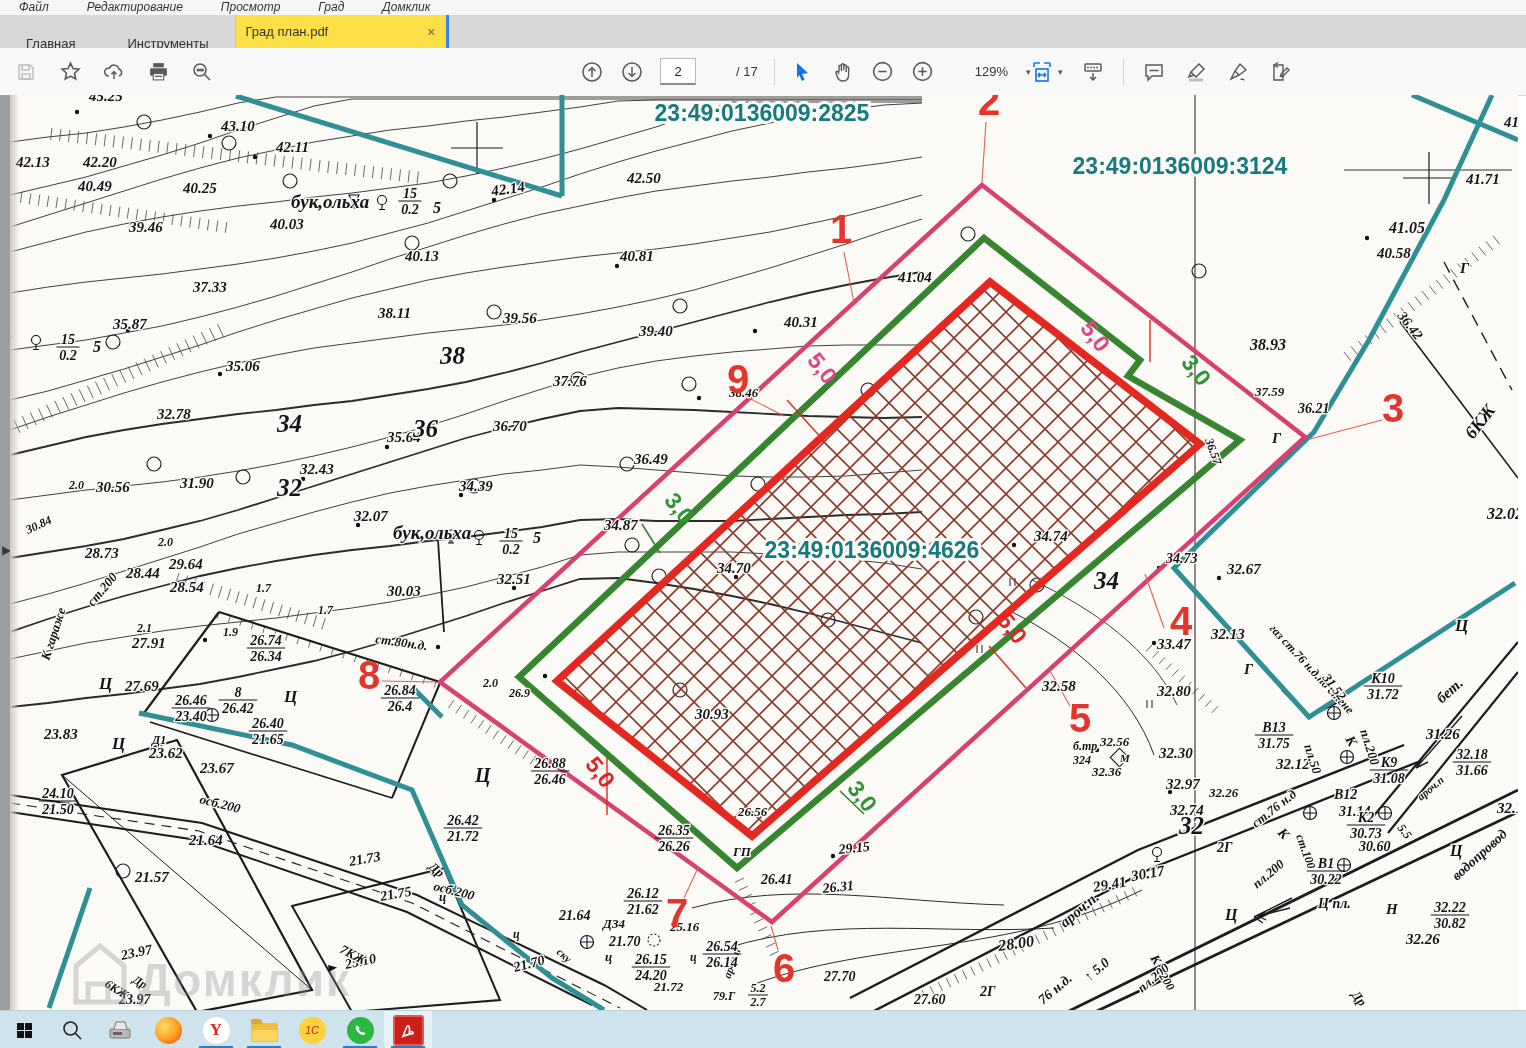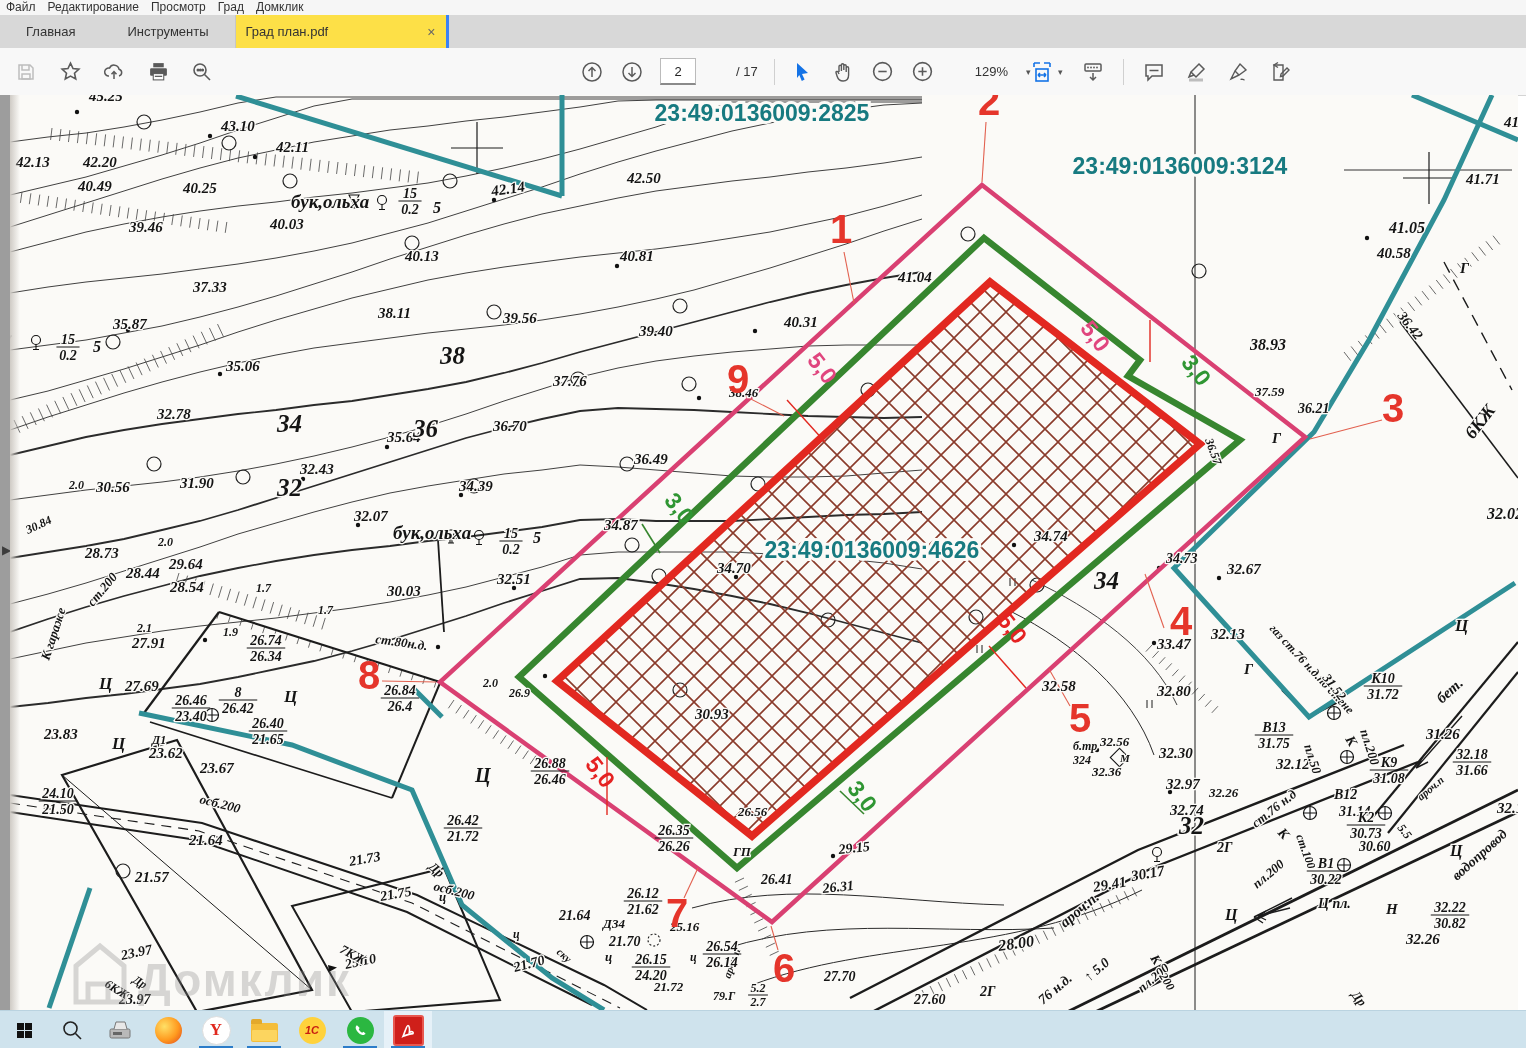--- a/index.html
+++ b/index.html
@@ -2,26 +2,26 @@
 <html><head>
 <meta charset="utf-8">
 <style>
   html,body{margin:0;padding:0;width:1526px;height:1048px;overflow:hidden;
     font-family:"Liberation Sans",sans-serif;background:#e9e9e9;}
   #app{position:relative;width:1526px;height:1048px;background:#fff;}
 
   
   #menubar{position:absolute;left:0;top:0;width:100%;height:15px;background:#f6f6f6;
     display:flex;align-items:flex-start;font-size:12px;color:#333;}
-  #menubar .mi{padding:0 6px;line-height:15px;cursor:default;}
+  #menubar .mi{padding:0 19px;line-height:15px;cursor:default;font-style:italic;}
 
   
   #tabbar{position:absolute;left:0;top:15px;width:100%;height:33px;background:#d8d8d8;
     display:flex;font-size:13px;color:#333;}
-  .tab{display:flex;align-items:center;justify-content:center;padding:0 26px;height:100%;}
+  .tab{display:flex;align-items:center;justify-content:center;padding:12px 26px;height:100%;}
   .tab.doc{background:#fde047;width:190px;padding:0 10px;justify-content:space-between;
     border-left:1px solid #c6c6c6;border-right:3px solid #3b82f6;}
   .tab .close{color:#666;font-size:14px;margin-left:12px;cursor:pointer;}
 
   
   #toolbar{position:absolute;left:0;top:48px;width:100%;height:47px;background:#f8f8f8;
     border-bottom:1px solid #d4d4d4;}
   .tbg{position:absolute;top:0;height:100%;display:flex;align-items:center;gap:20px;}
   #tb-left{left:14px;}
   #tb-center{left:580px;gap:16px;}
@@ -46,21 +46,21 @@
     border-top:1px solid #bad3e0;display:flex;align-items:stretch;}
   .tcell{width:48px;display:flex;align-items:center;justify-content:center;position:relative;cursor:pointer;}
   .tcell.running::after{content:"";position:absolute;bottom:0;left:7px;right:7px;height:3px;background:#2b7cc9;}
   .tcell.active{background:#e6f1f8;}
   .win-logo{display:grid;grid-template-columns:7px 7px;grid-template-rows:7px 7px;gap:1px;}
   .win-logo span{background:#111;}
   .circ{border-radius:50%;display:flex;align-items:center;justify-content:center;}
   .ffx{width:27px;height:27px;background:radial-gradient(circle at 35% 35%,#ffe066,#ff9a1f 55%,#e5551f 90%);}
   .ydx{width:27px;height:27px;background:#fff;border:1px solid #ddd;color:#e0281e;
     font-family:"Liberation Serif",serif;font-weight:bold;font-size:17px;}
-  .onec{width:27px;height:27px;background:#ffd23c;color:#c81d11;font-weight:bold;
+  .onec{width:27px;height:27px;background:#ffd23c;color:#c81d11;font-weight:normal;
     font-style:italic;font-size:11px;}
   .wapp{width:27px;height:27px;background:#2bb741;}
   .folder{position:relative;width:27px;height:19px;background:#f4bd3a;border-radius:2px;margin-top:4px;}
   .folder::before{content:"";position:absolute;top:-4px;left:0;width:11px;height:5px;background:#e3a92c;
     border-radius:2px 2px 0 0;}
   .folder::after{content:"";position:absolute;left:1px;right:1px;bottom:1px;height:11px;
     background:#fcd55f;border-radius:1px;}
   .acro{width:27px;height:27px;background:#cf1f1a;border:2px solid #e8584f;border-radius:3px;
     display:flex;align-items:center;justify-content:center;}
   svg text{user-select:none;}

